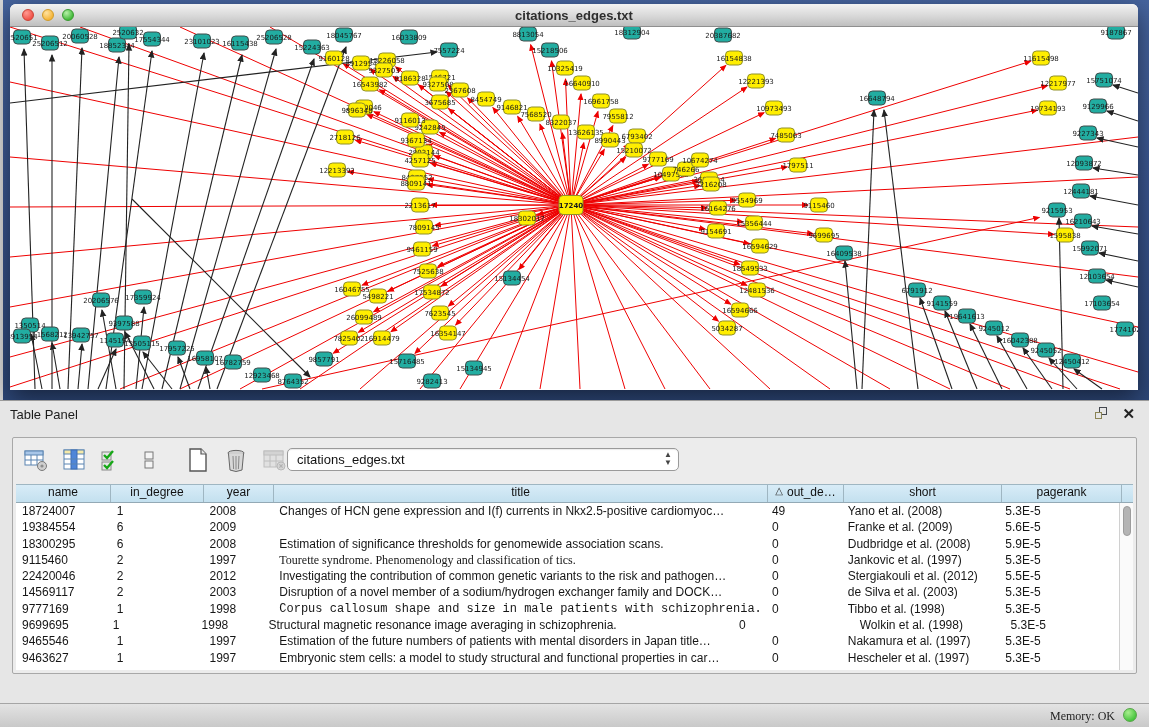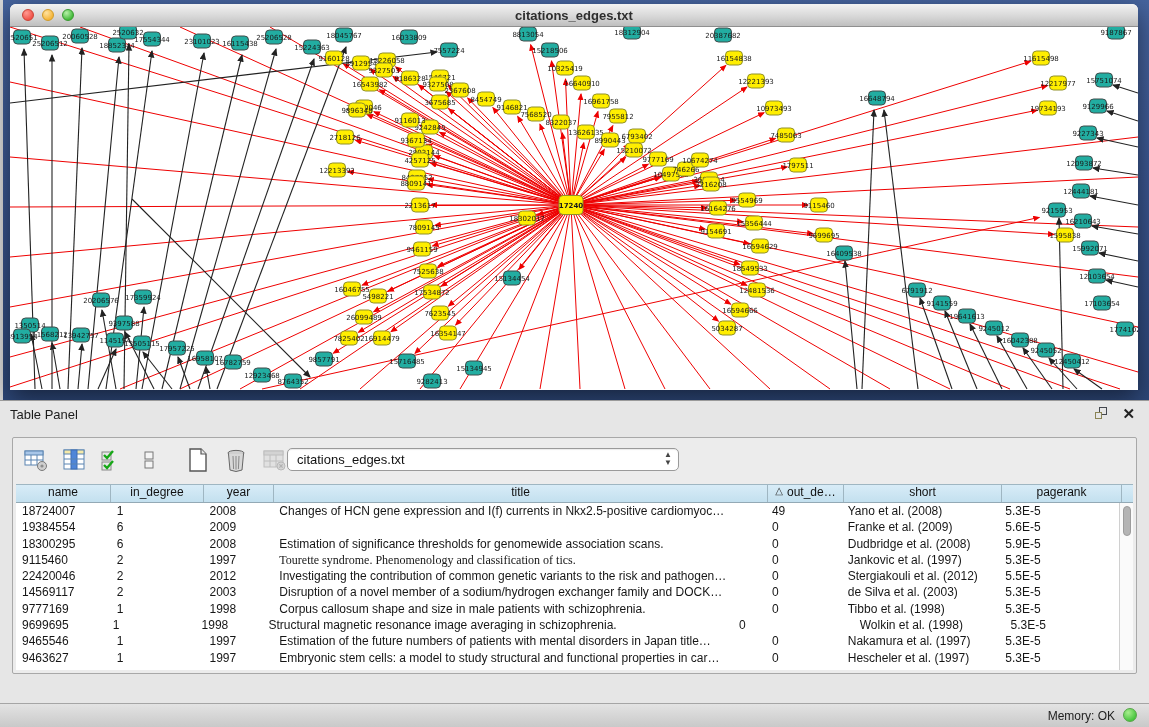--- a/index.html
+++ b/index.html
@@ -67,21 +67,21 @@
 
   .tabs-bar { position:absolute; left:0; top:276px; width:100%; height:24px; display:flex; justify-content:center; }
   .seg { display:flex; border:1px solid #8f8f8f; border-radius:5px; overflow:hidden; height:21px;
          background:#ffffff; box-shadow:0 1px 0 rgba(255,255,255,.7); }
   .seg-btn { padding:2px 16px 0 16px; font-size:12.5px; color:#111; border-right:1px solid #b9b9b9; cursor:pointer; }
   .seg-btn:last-child { border-right:none; }
   .seg-btn.sel { background:linear-gradient(180deg,#9a9a9a,#747474); color:#f2f2f2; }
 
   
   .status-bar { position:absolute; left:0; top:703px; width:1149px; height:24px;
-                background:linear-gradient(180deg,#e3e3e3,#c9c9c9); border-top:1px solid #a5a5a5; }
+                background:linear-gradient(180deg,#e3e3e3,#c9c9c9); border-top:1px solid #a5a5a5;font-family:Liberation Serif, serif; }
   .memory { position:absolute; right:34px; top:5px; font-size:12px; color:#222; }
   .mem-dot { position:absolute; right:12px; top:4px; width:14px; height:14px; border-radius:50%;
              background:radial-gradient(circle at 35% 30%,#a8ee8e,#44c43c 75%); border:1px solid #57a548; }
 
   
   .mini { display:block; }
 </style>
 </head>
 <body>
 
@@ -689,21 +689,21 @@
             <div class="g-cell" style="width: 70px;">2003</div>
             <div class="g-cell" style="width: 494px;">Disruption of a novel member of a sodium/hydrogen exchanger family and DOCK…</div>
             <div class="g-cell" style="width: 76px;">0</div>
             <div class="g-cell" style="width: 158px;">de Silva et al. (2003)</div>
             <div class="g-cell" style="width: 120px;">5.3E-5</div>
           </div>
           <div class="g-row">
             <div class="g-cell" style="width: 95px;">9777169</div>
             <div class="g-cell" style="width: 93px;">1</div>
             <div class="g-cell" style="width: 70px;">1998</div>
-            <div class="g-cell" style="width: 494px;">Corpus callosum shape and size in male patients with schizophrenia.</div>
+            <div class="g-cell" style="width: 494px; font-family: Liberation Mono, monospace;">Corpus callosum shape and size in male patients with schizophrenia.</div>
             <div class="g-cell" style="width: 76px;">0</div>
             <div class="g-cell" style="width: 158px;">Tibbo et al. (1998)</div>
             <div class="g-cell" style="width: 120px;">5.3E-5</div>
           </div>
           <div class="g-row">
             <div class="g-cell" style="width: 95px;">9699695</div>
             <div class="g-cell" style="width: 93px;">1</div>
             <div class="g-cell" style="width: 70px;">1998</div>
             <div class="g-cell" style="width: 494px;">Structural magnetic resonance image averaging in schizophrenia.</div>
             <div class="g-cell" style="width: 76px;">0</div>

